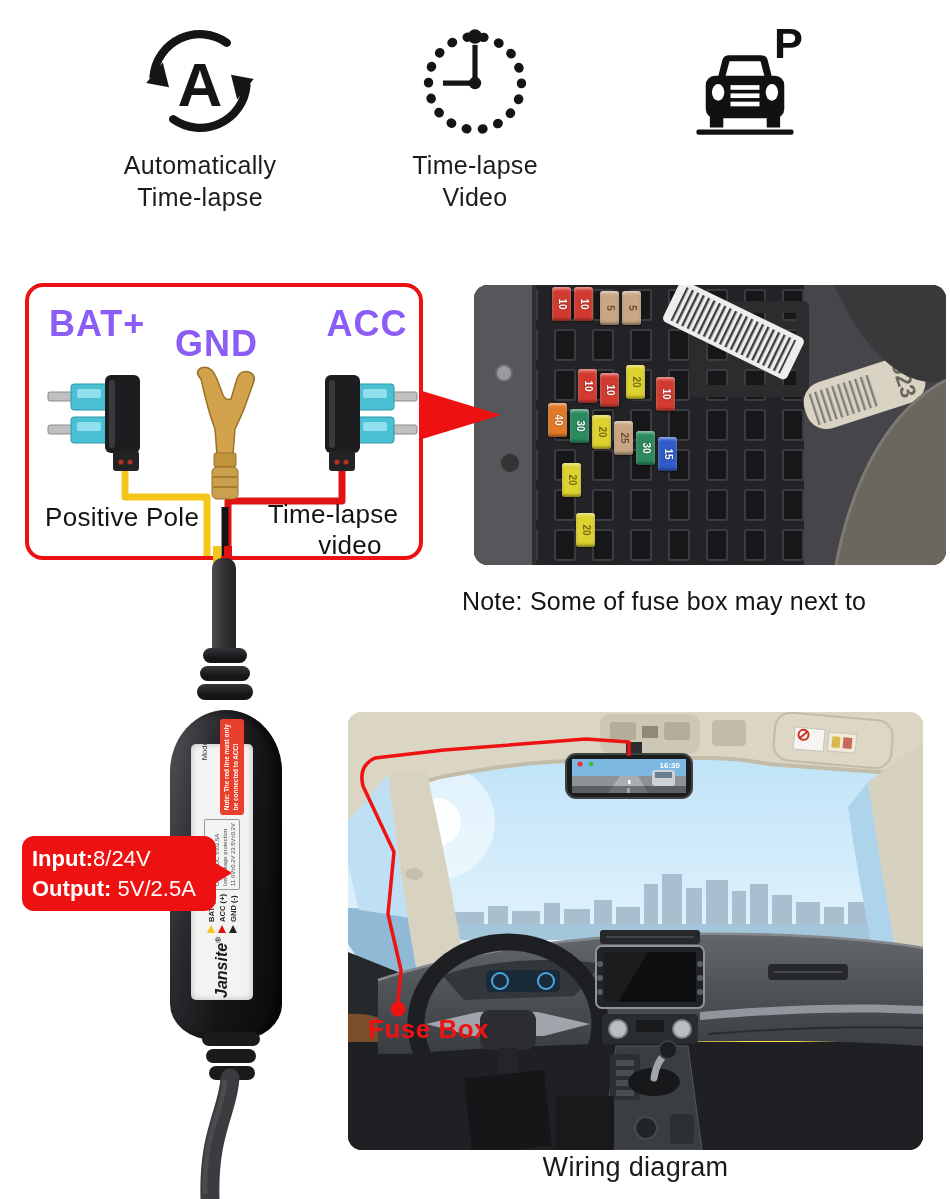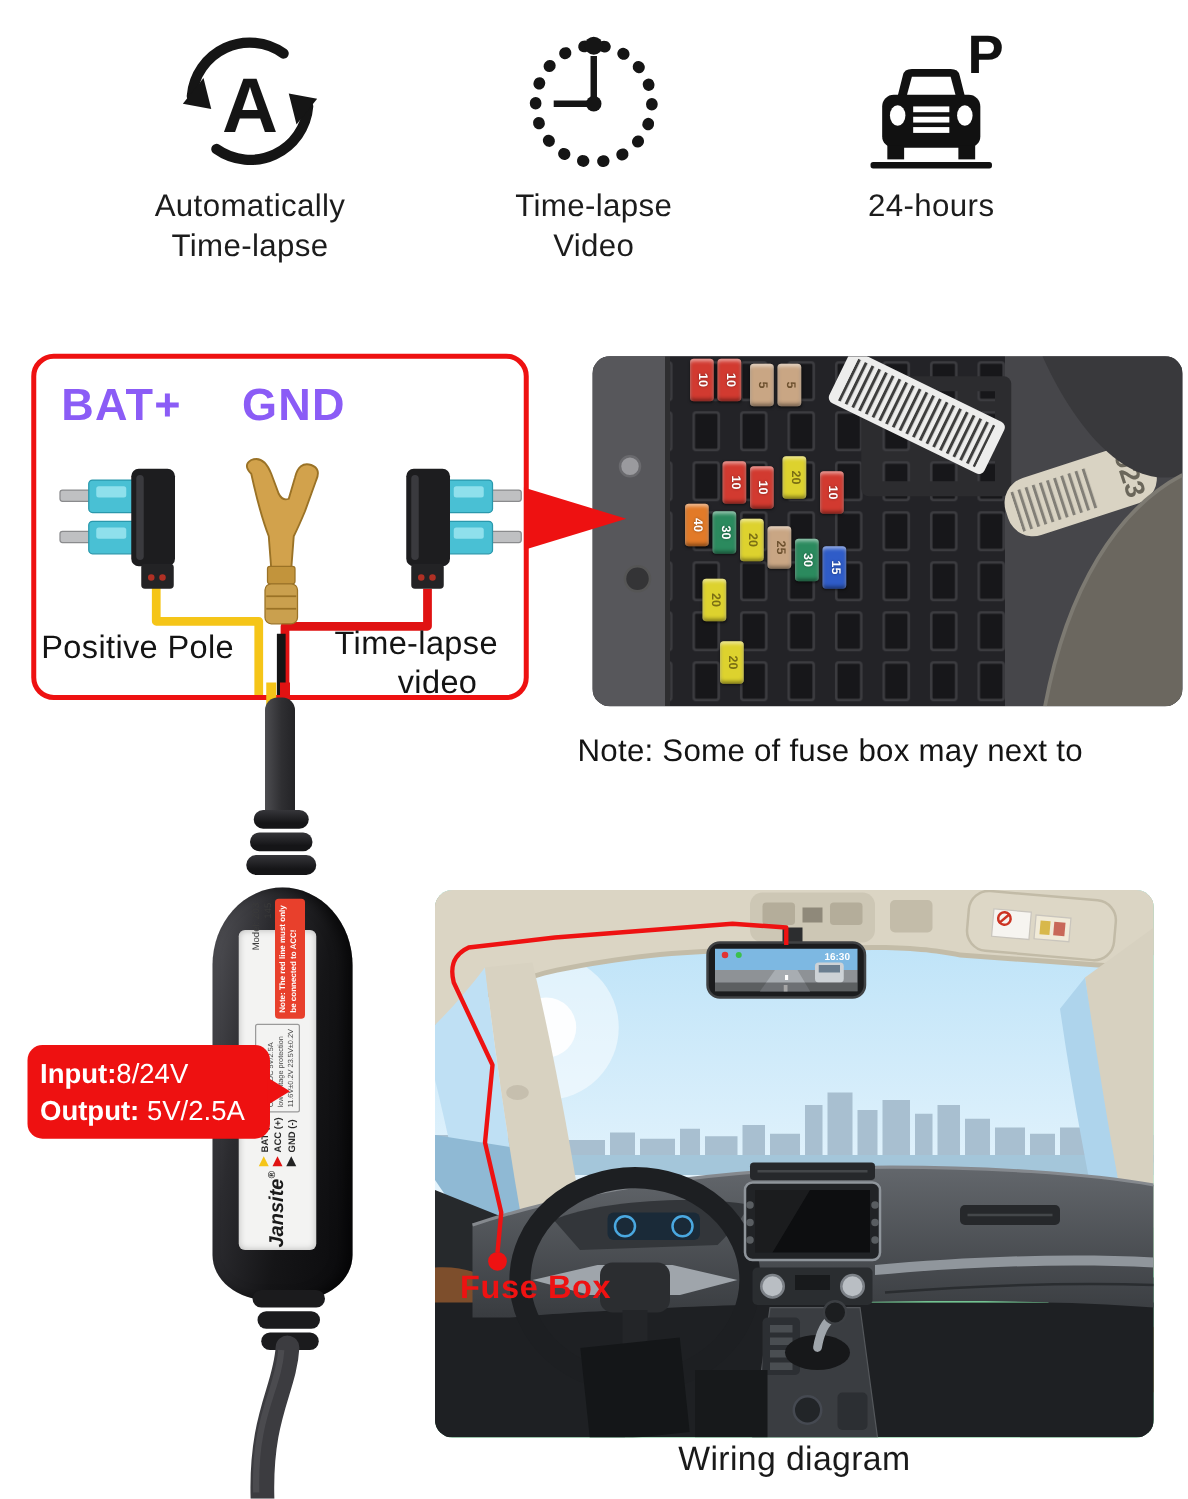--- a/index.html
+++ b/index.html
@@ -62,21 +62,21 @@
   .modbottom{left:178px;top:1030px;width:110px;height:169px;z-index:3;}
 
   
   .callout{left:22px;top:836px;width:194px;background:#ee1111;border-radius:12px;color:#fff;
            padding:8px 10px;box-sizing:border-box;z-index:6;font-size:22px;line-height:1.35;white-space:nowrap;}
   .callout b{font-weight:bold;}
   .callout .tail{position:absolute;right:-16px;top:26px;width:0;height:0;
            border-top:11px solid transparent;border-bottom:11px solid transparent;border-left:18px solid #ee1111;}
 
   
-  .carphoto{left:348px;top:712px;width:575px;height:438px;border-radius:14px;overflow:hidden;z-index:1;background:#86efac;}
+  .carphoto{left:348px;top:712px;width:575px;height:438px;border-radius:14px;overflow:hidden;z-index:1;background:#fde047;}
   .fuseboxtag{position:absolute;left:20px;top:302px;font-size:26px;font-weight:700;color:#ee1212;letter-spacing:.5px;}
   .caption{left:348px;top:1152px;width:575px;text-align:center;font-size:27px;color:#1a1a1a;letter-spacing:.3px;}
 </style>
 </head>
 <body>
 
 <div class="feature" style="left:55px;">
   <div class="ic">
     <svg width="124" height="124" viewBox="0 0 120 120">
       <text x="60" y="84" font-size="60" font-weight="bold" text-anchor="middle" fill="#151515" font-family="Liberation Sans,sans-serif">A</text>
@@ -119,21 +119,20 @@
       <ellipse cx="86" cy="71" rx="6" ry="8" fill="#fff"></ellipse>
       <rect x="46" y="64" width="28" height="4.5" fill="#fff"></rect>
       <rect x="46" y="72" width="28" height="4.5" fill="#fff"></rect>
       <rect x="46" y="80" width="28" height="4.5" fill="#fff"></rect>
       <rect x="26" y="94" width="13" height="11" fill="#111"></rect>
       <rect x="81" y="94" width="13" height="11" fill="#111"></rect>
       <rect x="13" y="107" width="94" height="5" rx="2" fill="#111"></rect>
     </svg>
   </div>
   <div class="cap">
-    <div>24-hours</div>
   </div>
 </div>
 
 <div class="abs wirebox">
   <svg width="390" height="269" viewBox="0 0 390 269" style="position:absolute;left:0;top:0;">
 
     <path d="M96,182 V210 H178 V269" fill="none" stroke="#f5c518" stroke-width="7" stroke-linejoin="round"></path>
     <path d="M313,184 V214 H199 V269" fill="none" stroke="#e01212" stroke-width="7" stroke-linejoin="round"></path>
     <path d="M196,220 V269" fill="none" stroke="#141414" stroke-width="7"></path>
 
@@ -167,22 +166,23 @@
       <rect x="328" y="130" width="37" height="26" rx="3" fill="#49c0d4" stroke="#2a98ac"></rect>
       <rect x="334" y="135" width="24" height="9" rx="2" fill="#8fe0ec"></rect>
       <rect x="296" y="88" width="35" height="78" rx="6" fill="#1d1d1f"></rect>
       <rect x="300" y="93" width="6" height="68" rx="3" fill="#3a3a3e"></rect>
       <rect x="300" y="164" width="26" height="20" rx="3" fill="#232325"></rect>
       <circle cx="308" cy="175" r="2.6" fill="#b03024"></circle>
         <circle cx="317" cy="175" r="2.6" fill="#b03024"></circle>
     </g>
   </svg>
   <div class="term" style="left:20px;">BAT+</div>
-  <div class="term" style="left:146px;width:120px;text-align:center;">GND</div>
-  <div class="wb-label" style="left:4px;top:215px;text-align:center;">Positive Pole</div>
+  <div class="term" style="left:146px;width:120px;margin-top:20px;">GND</div>
+  <div class="term" style="left:278px;width:120px;text-align:center;">ACC</div>
+  <div class="wb-label" style="left:16px;top:215px;text-align:center;">Positive Pole</div>
   <div class="wb-label" style="left:218px;top:212px;width:172px;text-align:center;">
     <div>Time-lapse</div>
     <div style="margin-left:34px;">video</div>
   </div>
 </div>
 
 <svg class="abs red-arrow" viewBox="0 0 84 54">
   <polygon points="0,2 0,52 82,27" fill="#ee1111"></polygon>
 </svg>
 

